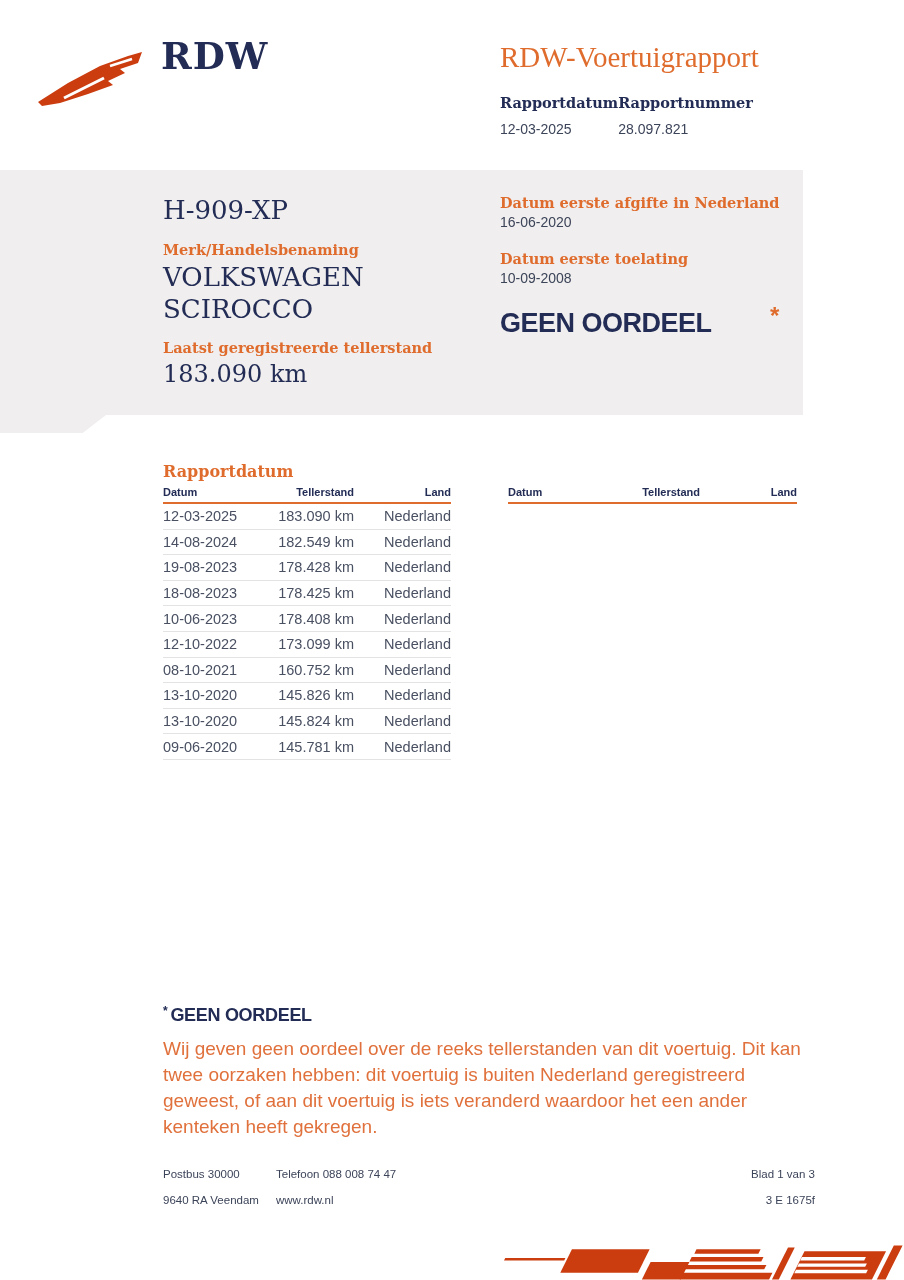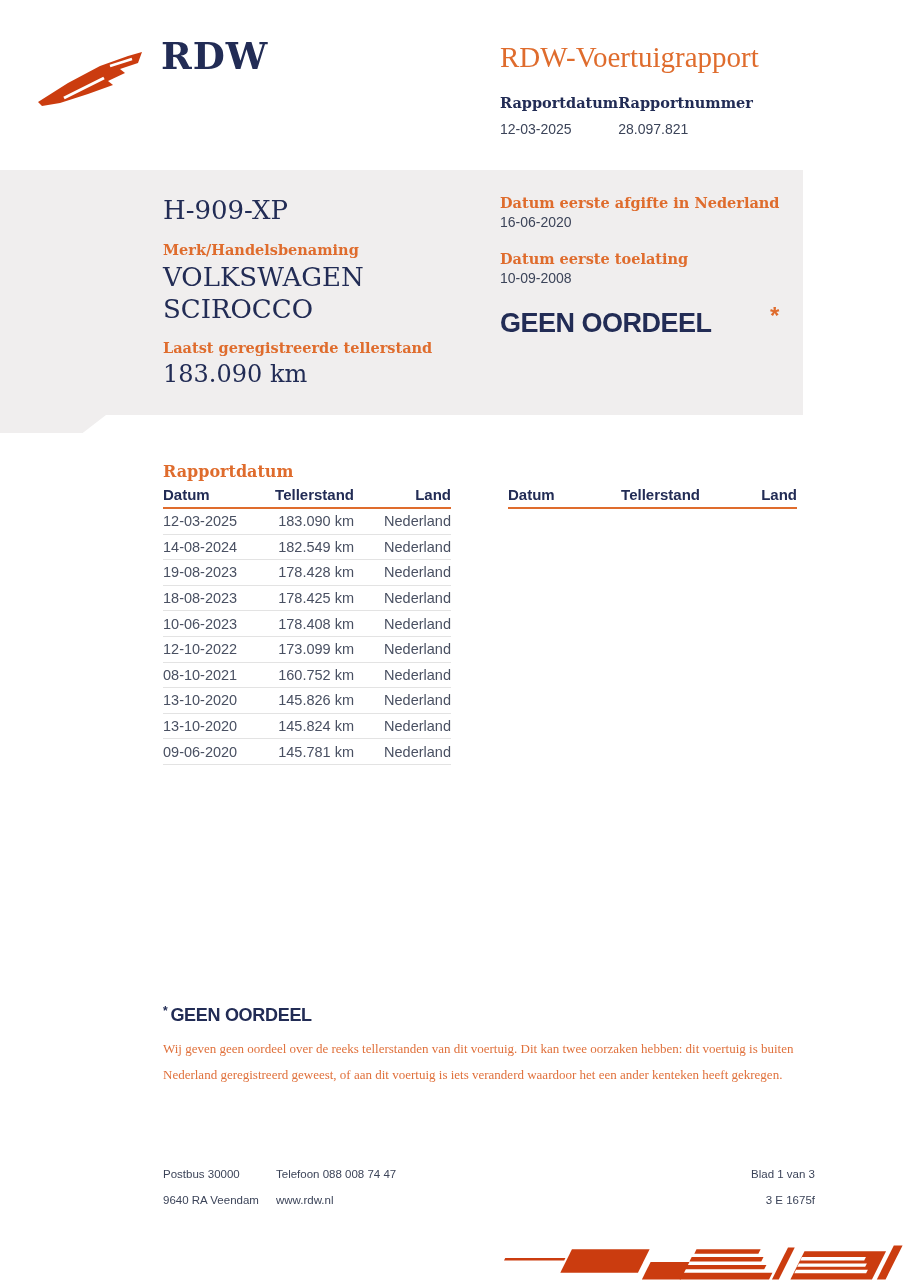--- a/index.html
+++ b/index.html
@@ -70,41 +70,40 @@
   .tbl-heading {
     position: absolute; left: 163px; top: 462px; margin: 0;
     font-family: "DejaVu Serif", serif; font-weight: bold;
     font-size: 16px; color: var(--orange);
   }
   .mtable { position: absolute; top: 486px; }
   .mtable.t1 { left: 163px; width: 288px; }
   .mtable.t2 { left: 508px; width: 289px; }
   .thead {
     display: flex; align-items: flex-end;
-    font-weight: bold; font-size: 15px; color: var(--navy);
+    font-weight: bold; font-size: 11px; color: var(--navy);
     padding-bottom: 4px; border-bottom: 2px solid var(--orange);
   }
   .trow {
     display: flex; align-items: center; height: 24.6px;
     font-size: 14.5px; color: var(--table-text);
     border-bottom: 1px solid var(--row-sep);
   }
   .tc { display: block; }
   .c0 { width: 108px; text-align: left; }
   .c1 { flex: 1; text-align: right; }
   .c2 { width: 97px; text-align: right; }
 
   
   .note { position: absolute; left: 163px; top: 1004px; width: 662px; }
   .note-h { margin: 0; font-size: 18px; font-weight: bold; color: var(--navy); letter-spacing: -0.3px; }
   .note-ast { font-size: 12px; vertical-align: 6px; margin-right: 3px; font-weight: bold; }
   .note-body {
-    margin: 10px 0 0 0; font-size: 13px; line-height: 26px;
+    margin: 10px 0 0 0; font-size: 19px; line-height: 26px;
     color: var(--orange-light);
-    font-family: Liberation Serif, serif;
   }
 
   
   .footer { position: absolute; left: 163px; top: 1168px; width: 652px; font-size: 11.5px; color: var(--text-dark); }
   .frow { display: flex; height: 26px; align-items: flex-start; }
   .fc1 { width: 113px; }
   .fc2 { flex: 1; }
   .fc3 { text-align: right; }
 
   

